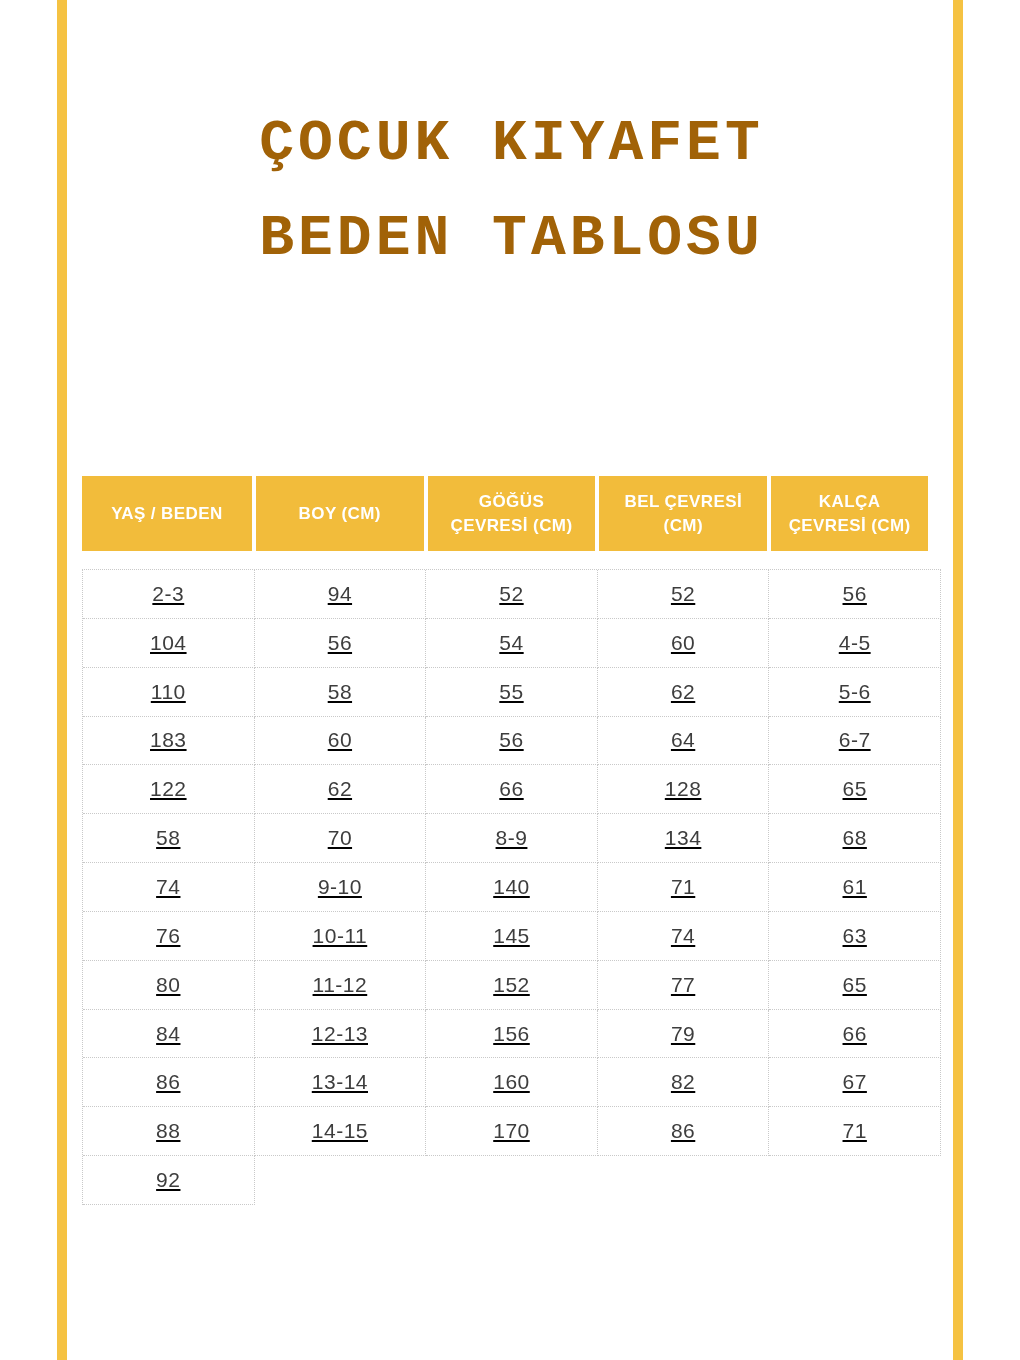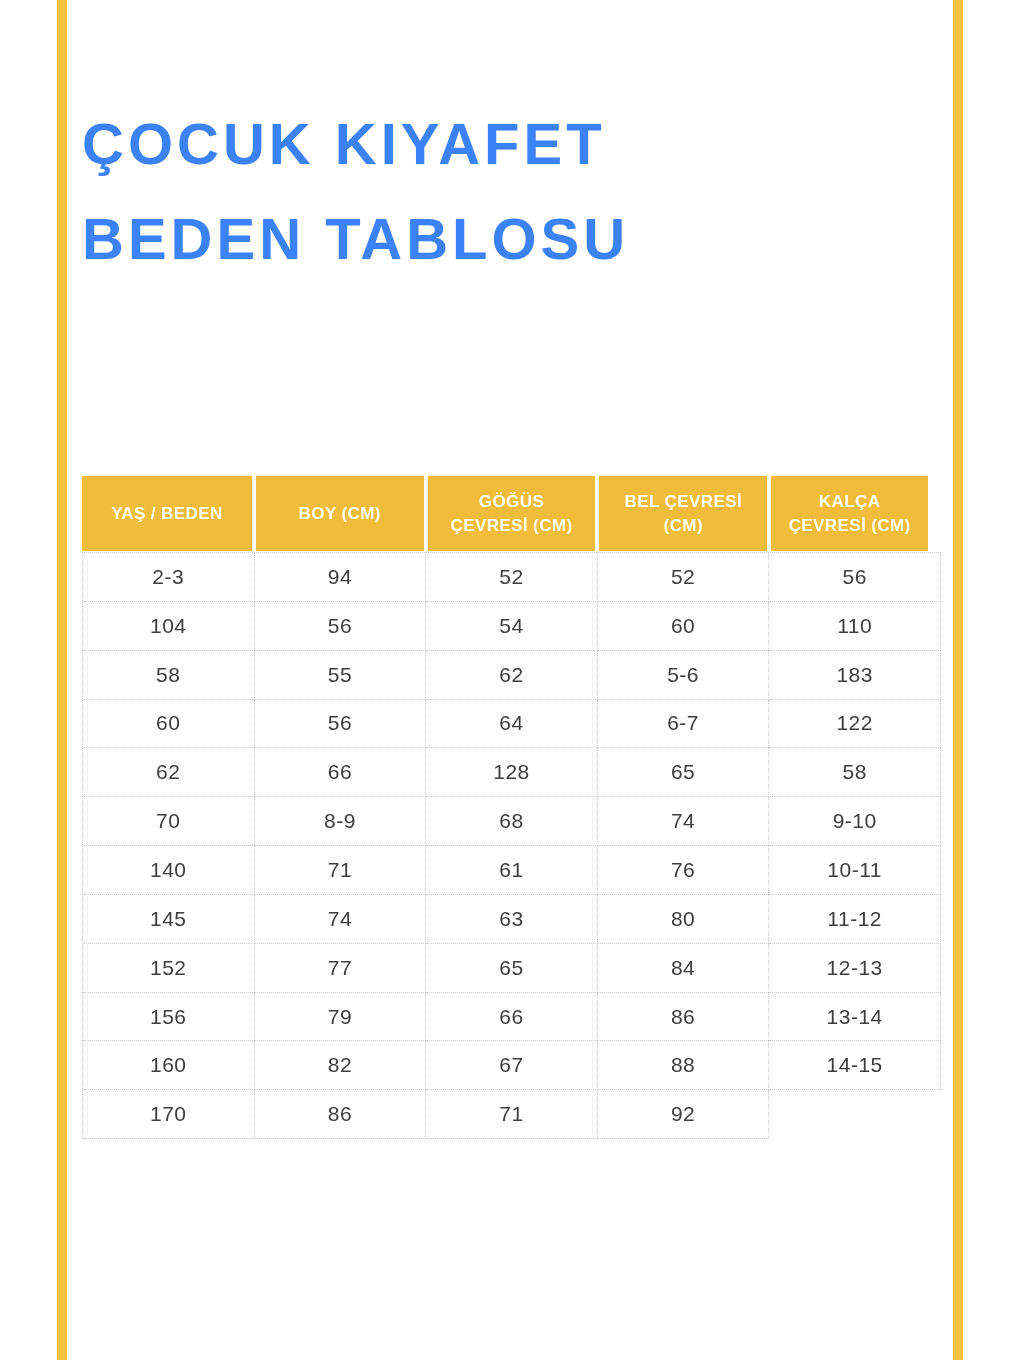--- a/index.html
+++ b/index.html
@@ -23,21 +23,23 @@
     background: #F5C242;
   }
   .accent-bar.left  { left: 57px; }
   .accent-bar.right { left: 953px; }
 
   .title-block {
     position: absolute;
     left: 82px;
     width: 859px;
     top: 96px;
-    color: #3b82f6;
+    text-align: center;
+    color: #a16207;
+    font-family: Liberation Mono, monospace;
   }
   .title-line {
     font-size: 58px;
     font-weight: 800;
     letter-spacing: 4px;
     line-height: 95px;
     white-space: nowrap;
   }
 
   .size-table {
@@ -68,21 +70,22 @@
   }
   .th:first-child { margin-left: 0; }
   .th:last-child  { margin-right: 13px; }
 
   .tbody {
     display: grid;
     grid-template-columns: repeat(5, 1fr);
     grid-auto-rows: 48.85px;
     border-top: 1px dotted #c9c9c9;
     border-left: 1px dotted #c9c9c9;
-    margin-top: 1px;
+    margin-top: 18px;
+    text-decoration: underline;
   }
   .td {
     border-right: 1px dotted #c9c9c9;
     border-bottom: 1px dotted #c9c9c9;
     display: flex;
     align-items: center;
     justify-content: center;
     font-size: 21px;
     font-weight: 400;
     color: #3d3d3d;
@@ -113,38 +116,40 @@
     <div class="tbody" id="table-body">
         <div class="td">2-3</div>
         <div class="td">94</div>
         <div class="td">52</div>
         <div class="td">52</div>
         <div class="td">56</div>
         <div class="td">104</div>
         <div class="td">56</div>
         <div class="td">54</div>
         <div class="td">60</div>
+        <div class="td">4-5</div>
         <div class="td">110</div>
         <div class="td">58</div>
         <div class="td">55</div>
         <div class="td">62</div>
         <div class="td">5-6</div>
         <div class="td">183</div>
         <div class="td">60</div>
         <div class="td">56</div>
         <div class="td">64</div>
         <div class="td">6-7</div>
         <div class="td">122</div>
         <div class="td">62</div>
         <div class="td">66</div>
         <div class="td">128</div>
         <div class="td">65</div>
         <div class="td">58</div>
         <div class="td">70</div>
         <div class="td">8-9</div>
+        <div class="td">134</div>
         <div class="td">68</div>
         <div class="td">74</div>
         <div class="td">9-10</div>
         <div class="td">140</div>
         <div class="td">71</div>
         <div class="td">61</div>
         <div class="td">76</div>
         <div class="td">10-11</div>
         <div class="td">145</div>
         <div class="td">74</div>

